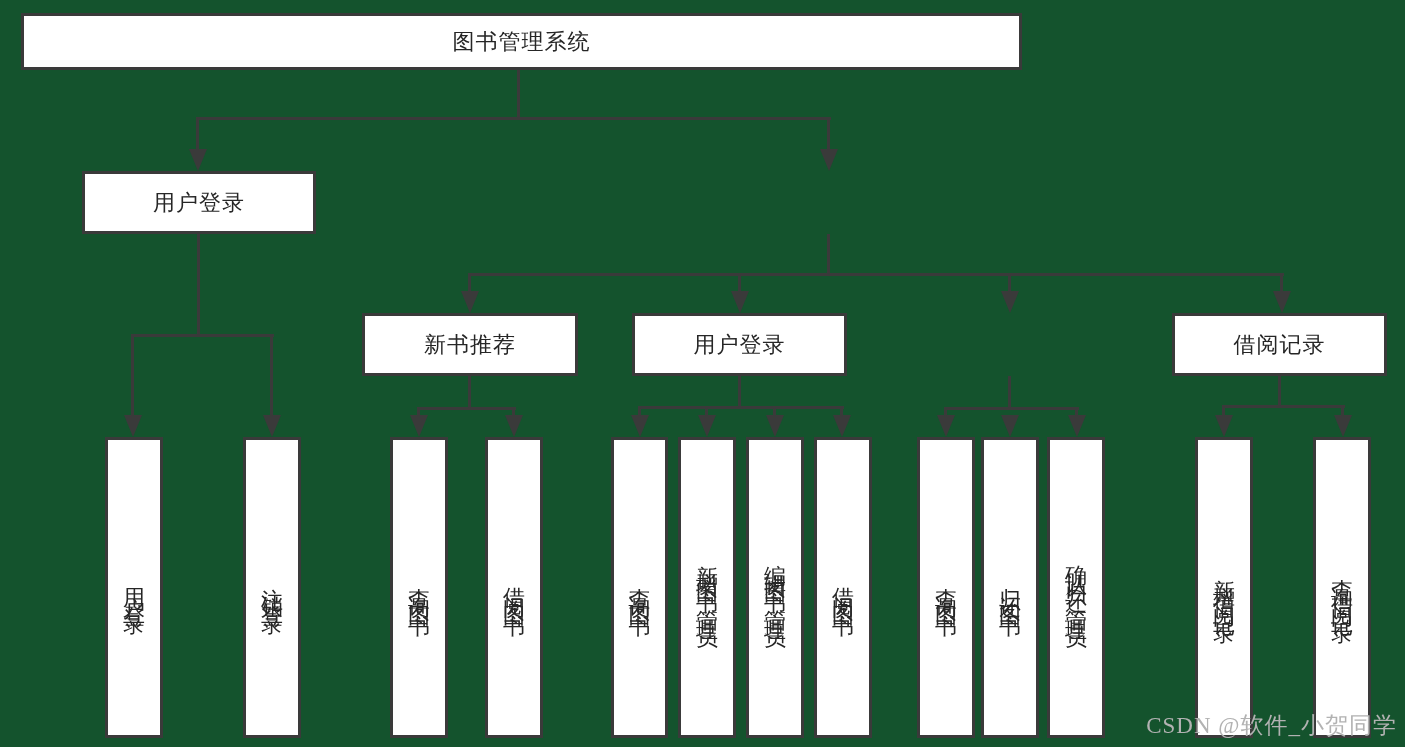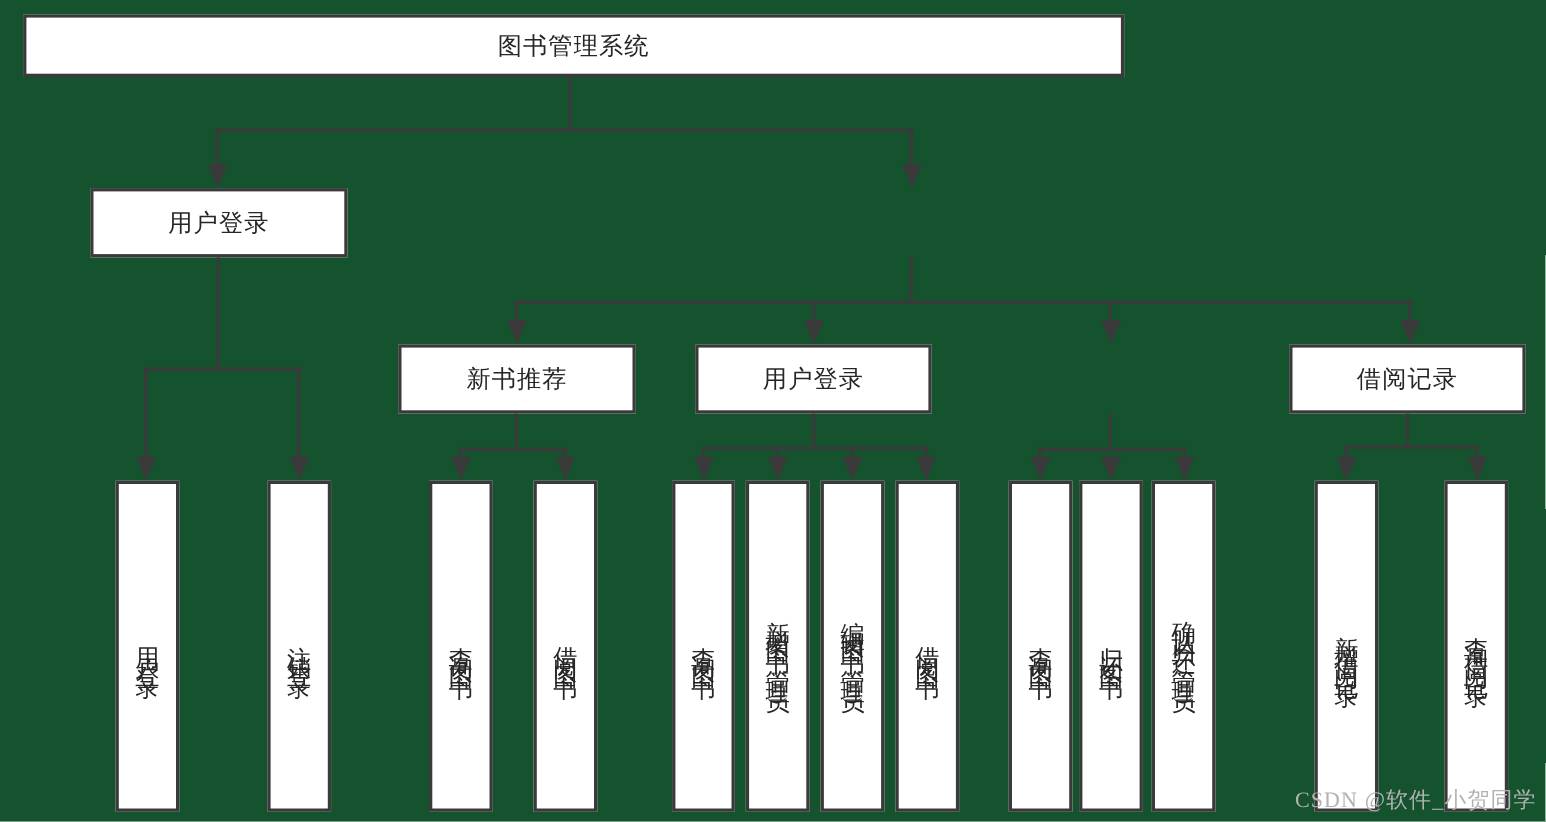--- a/index.html
+++ b/index.html
@@ -37,21 +37,21 @@
     position: absolute;
     width: 0; height: 0;
     border-left: 9px solid transparent;
     border-right: 9px solid transparent;
     border-top: 22px solid #3a3a3a;
   }
   .watermark {
     position: absolute;
     right: 8px;
     bottom: 6px;
-    font-size: 20px;
+    font-size: 23px;
     color: #b2b2b2;
     letter-spacing: 1px;
     white-space: nowrap;
   }
 </style>
 </head>
 <body>
 
 <div class="canvas">
 

